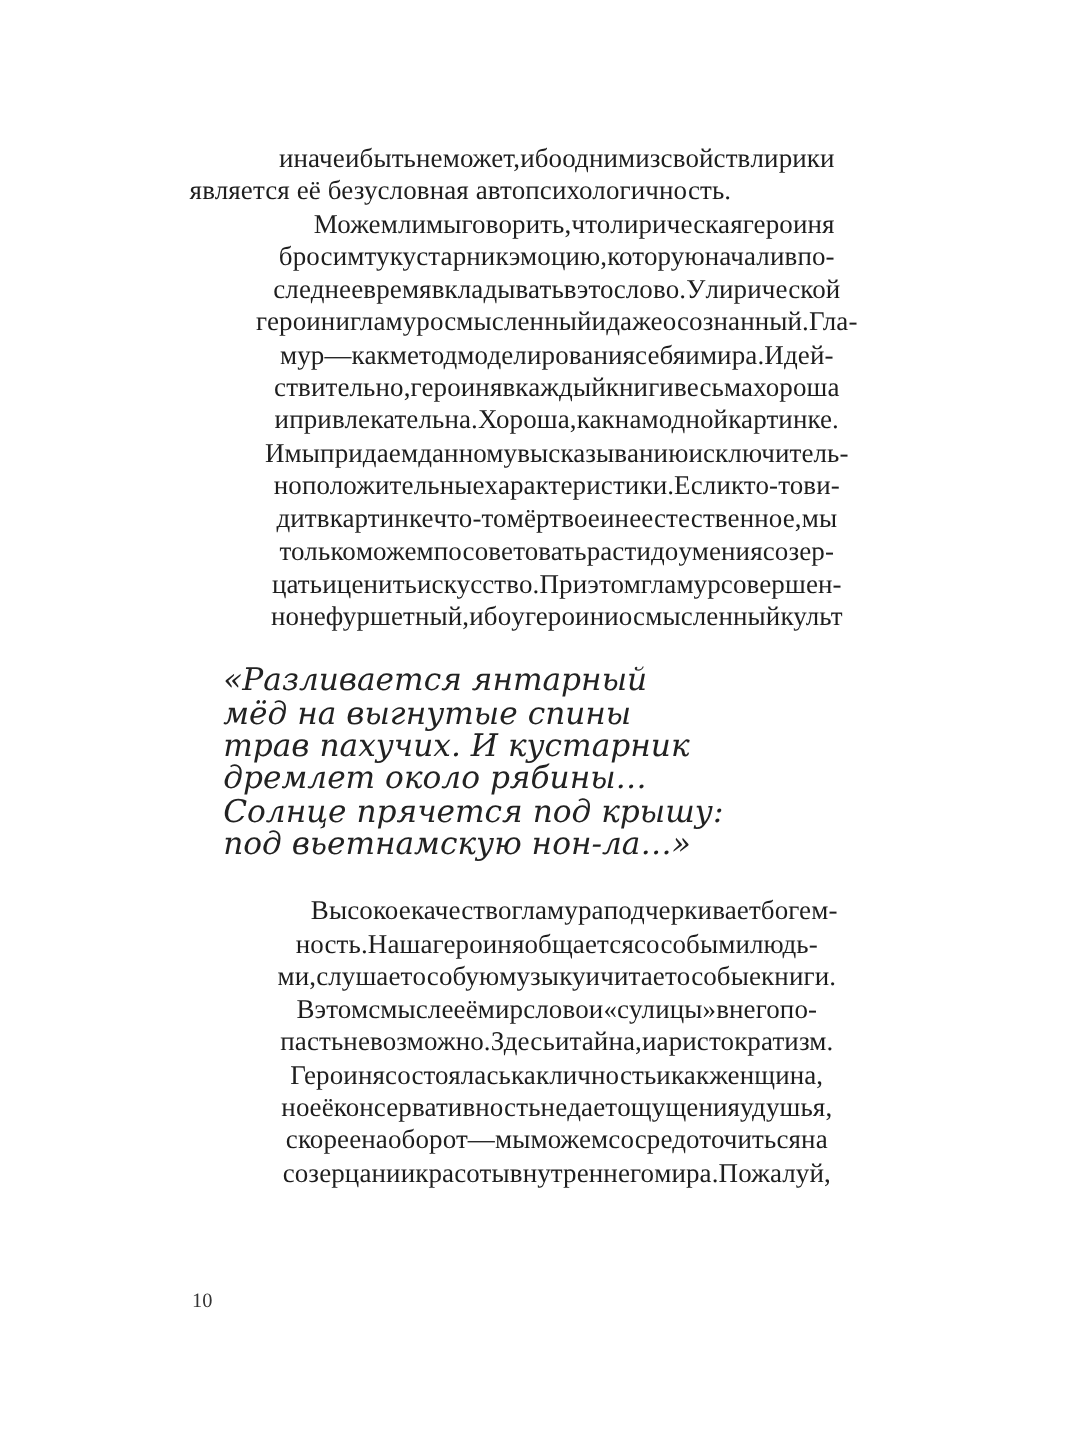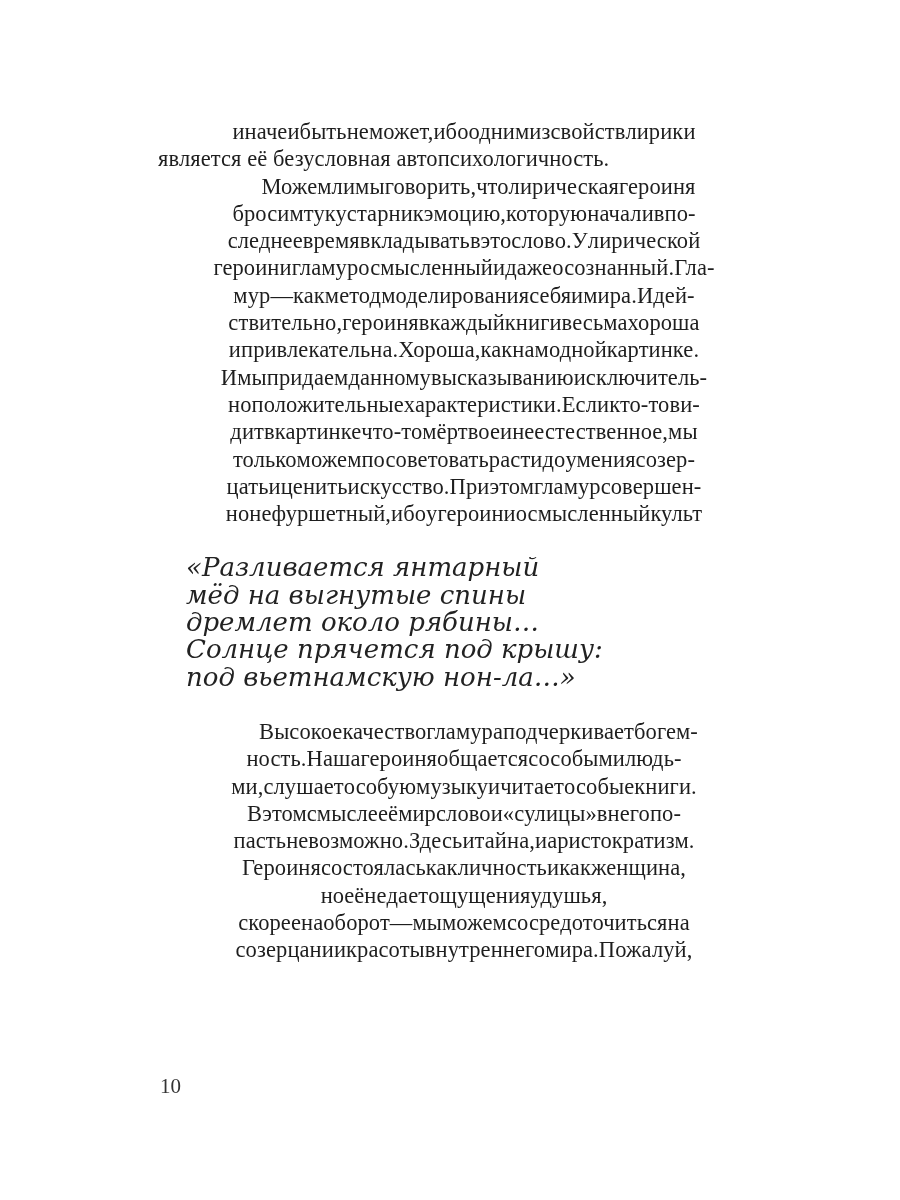--- a/index.html
+++ b/index.html
@@ -8,21 +8,21 @@
   .page { position:absolute; left:158px; top:118px; width:612px; }
   .line { height:27.3px; line-height:27.3px; font-size:22.5px; white-space:nowrap;
           display:flex; justify-content:center; letter-spacing:0.1px; }
   .line.last { justify-content:flex-start; }
   .line.indent { padding-left:29px; }
   .line span.w { display:inline-block; }
   .gap { height:27px; }
   .verse { padding-left:28px; }
   .verse .vline { height:27.3px; line-height:27.3px; font-size:26px; font-style:italic;
                   font-family:"DejaVu Serif","Liberation Serif",serif; white-space:nowrap; color:#222; }
-  .pagenum { position:absolute; left:160px; top:1074px; font-size:21px; color:#333;text-align:center; }
+  .pagenum { position:absolute; left:160px; top:1074px; font-size:17px; color:#333;text-align:center; }
 </style>
 </head>
 <body>
 
 <div class="page">
   <div>
     <div class="line">
         <span class="w">иначе</span>
         <span class="w">и</span>
         <span class="w">быть</span>
@@ -160,20 +160,21 @@
         <span class="w">осмысленный</span>
         <span class="w">культ</span>
       </div>
   </div>
 
   <div class="gap"></div>
 
   <div class="verse">
     <div class="vline">«Разливается янтарный</div>
     <div class="vline">мёд на выгнутые спины</div>
+    <div class="vline">трав пахучих. И кустарник</div>
     <div class="vline">дремлет около рябины…</div>
     <div class="vline">Солнце прячется под крышу:</div>
     <div class="vline">под вьетнамскую нон-ла…»</div>
   </div>
 
   <div class="gap"></div>
 
   <div>
     <div class="line indent">
         <span class="w">Высокое</span>
@@ -229,20 +230,21 @@
         <span class="w">состоялась</span>
         <span class="w">как</span>
         <span class="w">личность</span>
         <span class="w">и</span>
         <span class="w">как</span>
         <span class="w">женщина,</span>
       </div>
     <div class="line">
         <span class="w">но</span>
         <span class="w">её</span>
+        <span class="w">консервативность</span>
         <span class="w">не</span>
         <span class="w">дает</span>
         <span class="w">ощущения</span>
         <span class="w">удушья,</span>
       </div>
     <div class="line">
         <span class="w">скорее</span>
         <span class="w">наоборот</span>
         <span class="w">—</span>
         <span class="w">мы</span>

